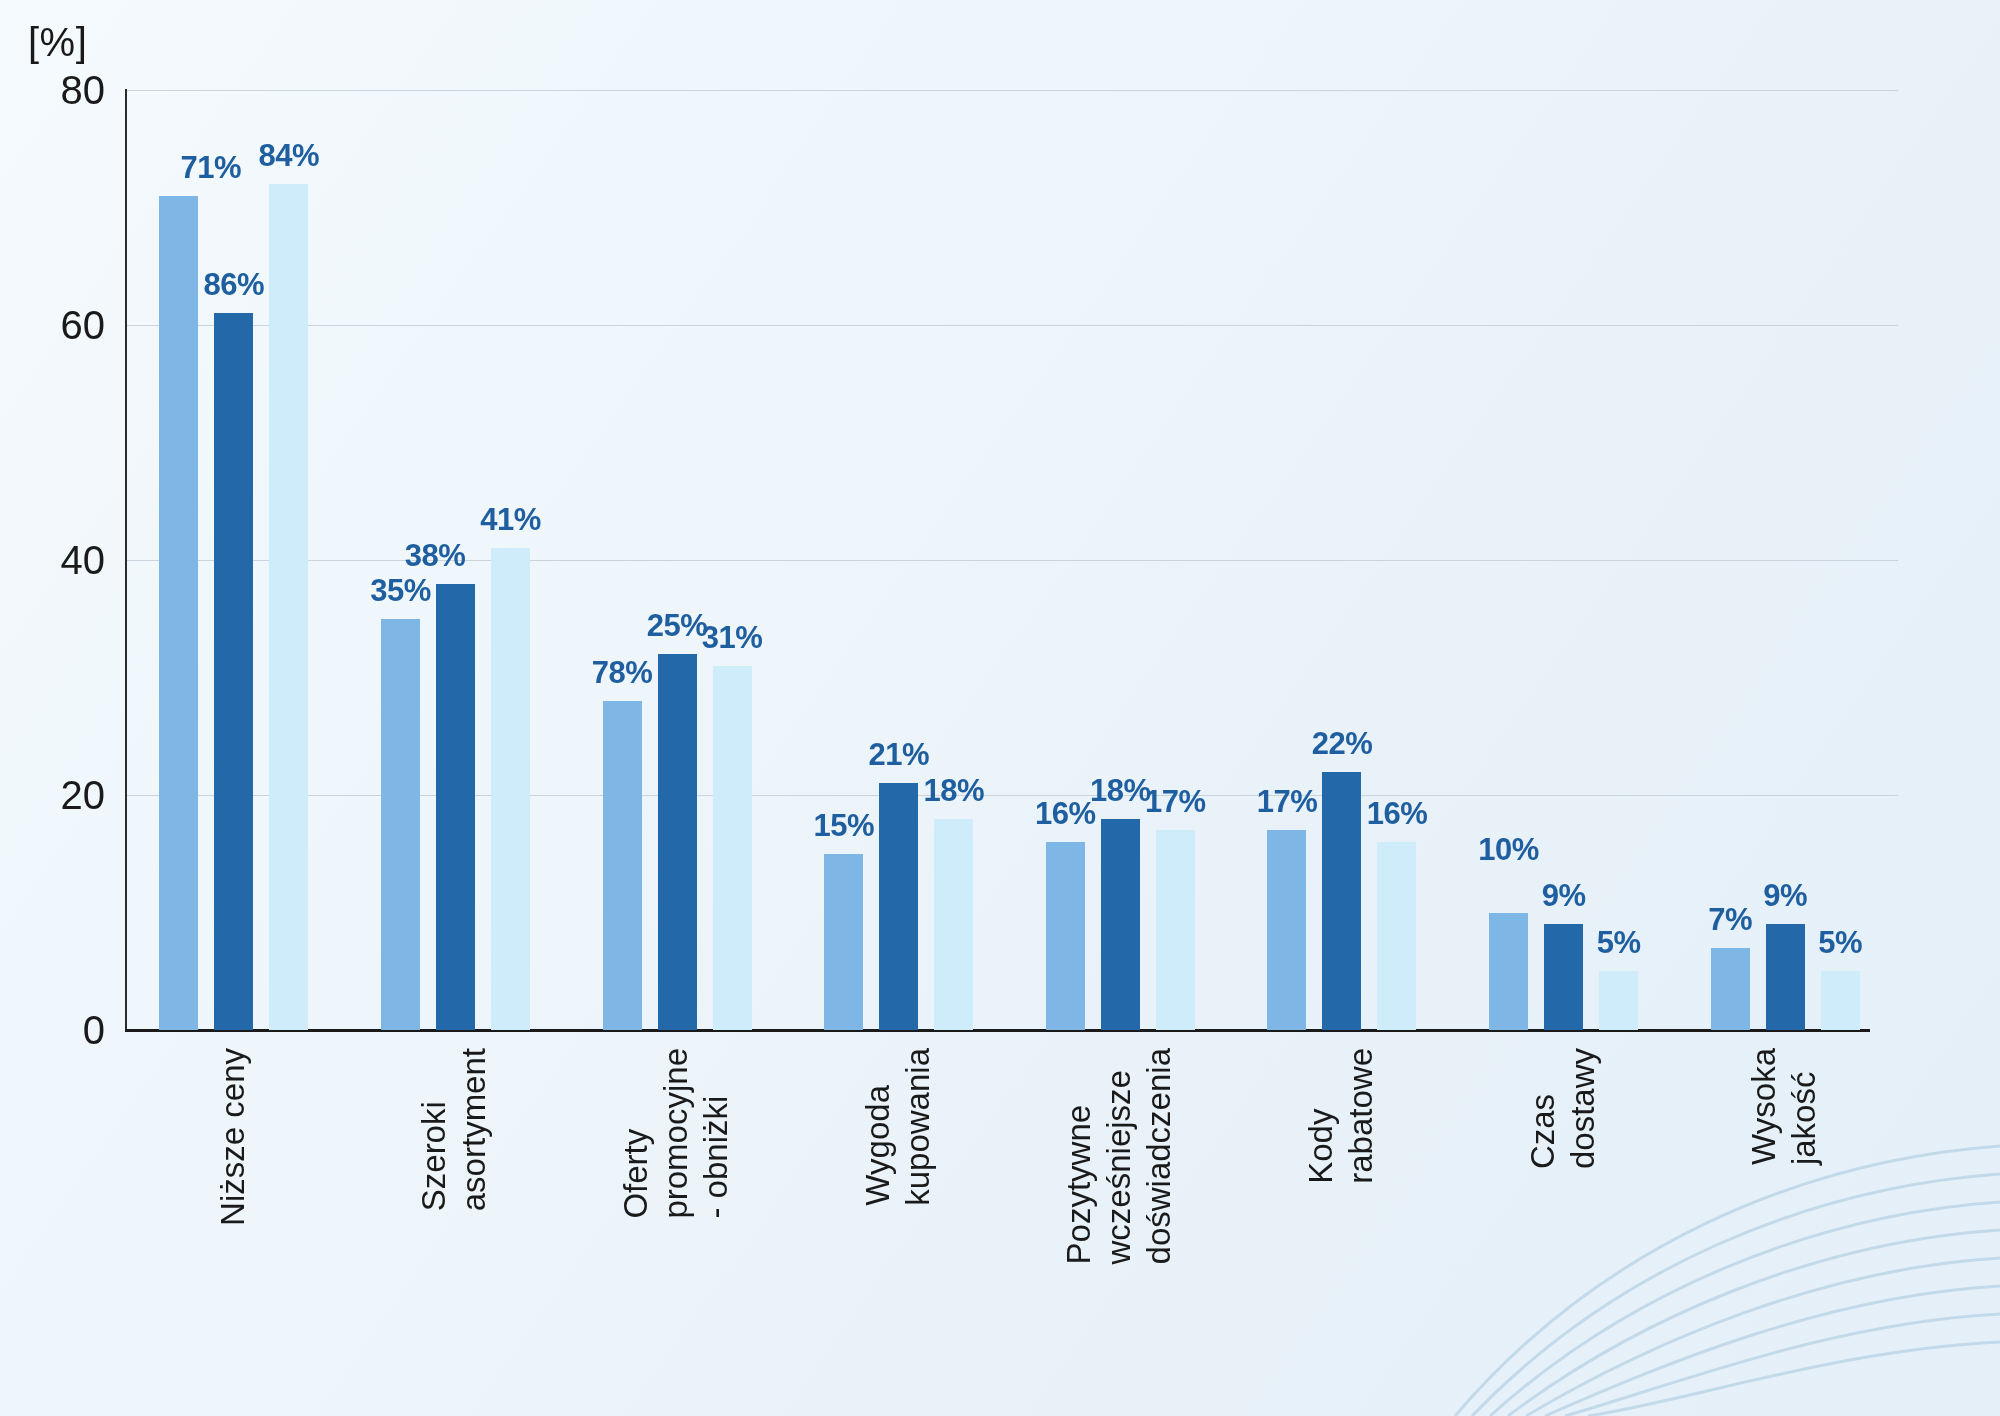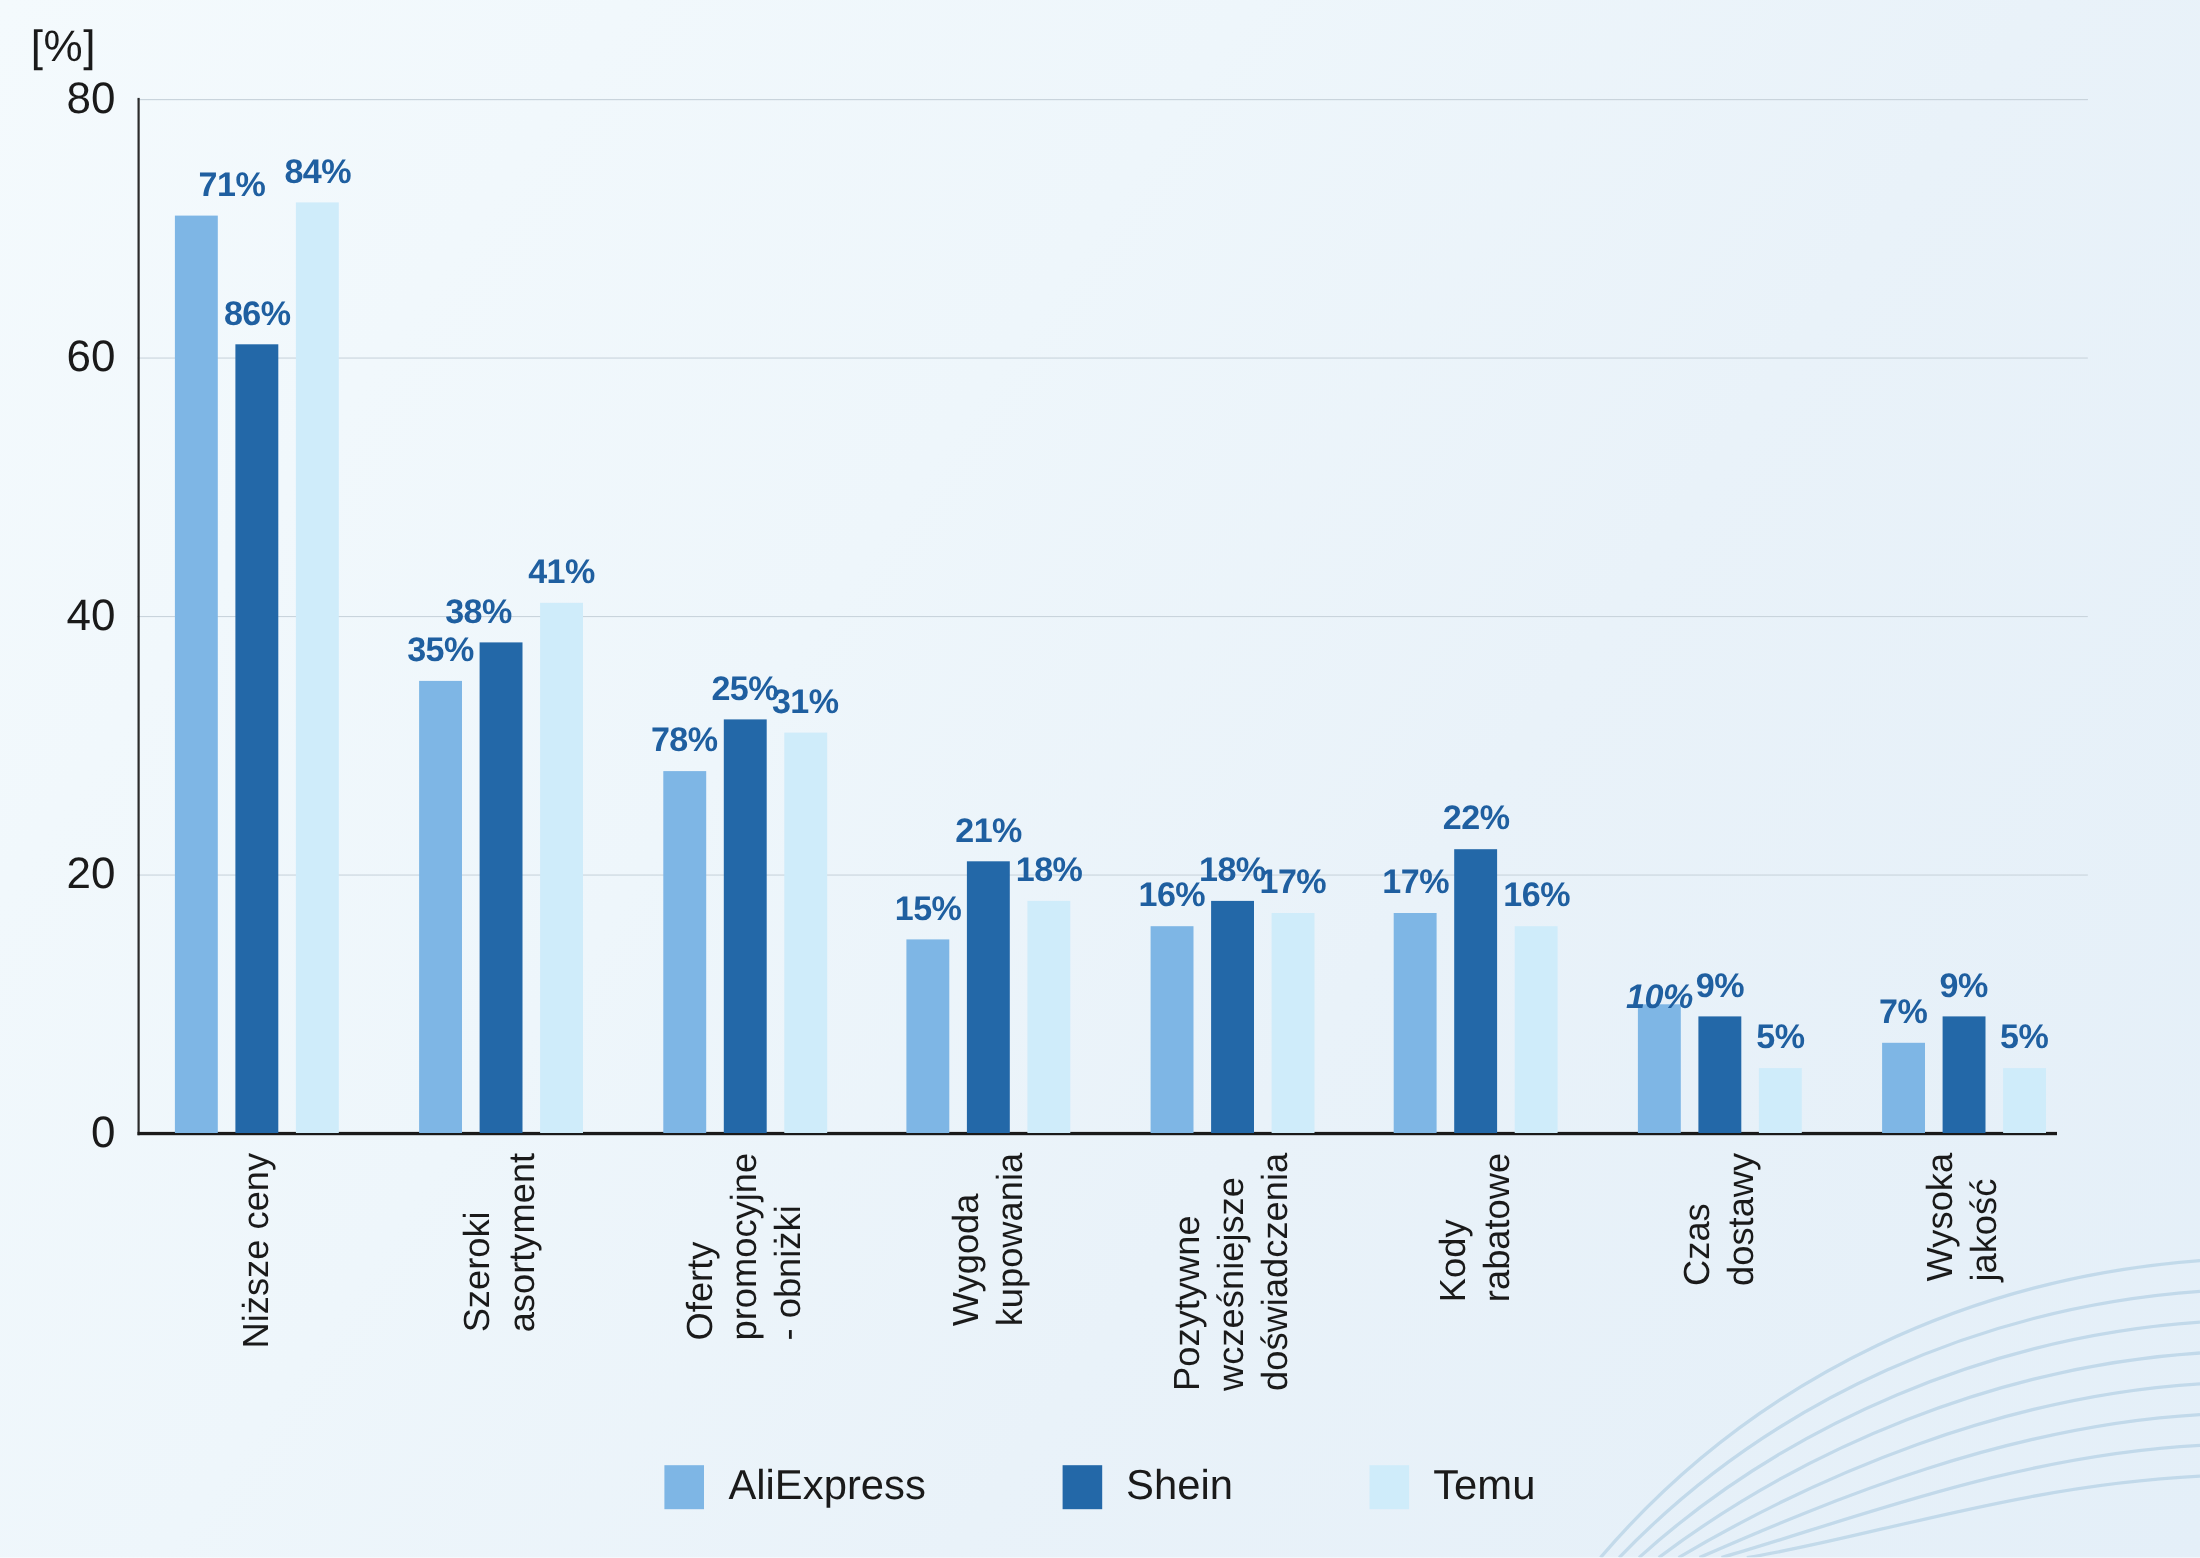--- a/index.html
+++ b/index.html
@@ -119,34 +119,20 @@
       <div style="position: absolute; left: 1523.56px; top: 1048px; width: 80px; display: flex; flex-direction: row; justify-content: center;">
         <div style="writing-mode: vertical-rl; transform: rotate(180deg); font-size: 33px; color: rgb(26, 26, 26); white-space: nowrap; width: 40px; text-align: left;">Czas</div>
         <div style="writing-mode: vertical-rl; transform: rotate(180deg); font-size: 33px; color: rgb(26, 26, 26); white-space: nowrap; width: 40px; text-align: left;">dostawy</div>
       </div>
       <div style="position: absolute; left: 1745.19px; top: 1048px; width: 80px; display: flex; flex-direction: row; justify-content: center;">
         <div style="writing-mode: vertical-rl; transform: rotate(180deg); font-size: 33px; color: rgb(26, 26, 26); white-space: nowrap; width: 40px; text-align: left;">Wysoka</div>
         <div style="writing-mode: vertical-rl; transform: rotate(180deg); font-size: 33px; color: rgb(26, 26, 26); white-space: nowrap; width: 40px; text-align: left;">jakość</div>
       </div>
     </div>
 
-  <div id="legend">
-      <div class="legend-item">
-        <span class="legend-swatch" style="background: rgb(126, 182, 229);"></span>
-        <span class="legend-text">AliExpress</span>
-      </div>
-      <div class="legend-item">
-        <span class="legend-swatch" style="background: rgb(35, 104, 168);"></span>
-        <span class="legend-text">Shein</span>
-      </div>
-      <div class="legend-item">
-        <span class="legend-swatch" style="background: rgb(207, 236, 250);"></span>
-        <span class="legend-text">Temu</span>
-      </div>
-    </div>
 <div class="bar" style="left: 159.312px; width: 39px; height: 834.25px; bottom: 386px; position: absolute; background: rgb(126, 182, 229);"></div>
     <div class="bar-label" style="left: 178.812px; top: 149.75px; margin-left: 32px;">71%</div>
     <div class="bar" style="left: 214.312px; width: 39px; height: 716.75px; bottom: 386px; position: absolute; background: rgb(35, 104, 168);"></div>
     <div class="bar-label" style="left: 233.812px; top: 267.25px;">86%</div>
     <div class="bar" style="left: 269.312px; width: 39px; height: 846px; bottom: 386px; position: absolute; background: rgb(207, 236, 250);"></div>
     <div class="bar-label" style="left: 288.812px; top: 138px;">84%</div>
     <div class="bar" style="left: 380.938px; width: 39px; height: 411.25px; bottom: 386px; position: absolute; background: rgb(126, 182, 229);"></div>
     <div class="bar-label" style="left: 400.438px; top: 572.75px;">35%</div>
     <div class="bar" style="left: 435.938px; width: 39px; height: 446.5px; bottom: 386px; position: absolute; background: rgb(35, 104, 168);"></div>
     <div class="bar-label" style="left: 435px; top: 537.5px;">38%</div>
@@ -170,21 +156,21 @@
     <div class="bar-label" style="left: 1120.31px; top: 772.5px;">18%</div>
     <div class="bar" style="left: 1155.81px; width: 39px; height: 199.75px; bottom: 386px; position: absolute; background: rgb(207, 236, 250);"></div>
     <div class="bar-label" style="left: 1175.31px; top: 784.25px;">17%</div>
     <div class="bar" style="left: 1267.44px; width: 39px; height: 199.75px; bottom: 386px; position: absolute; background: rgb(126, 182, 229);"></div>
     <div class="bar-label" style="left: 1286.94px; top: 784.25px;">17%</div>
     <div class="bar" style="left: 1322.44px; width: 39px; height: 258.5px; bottom: 386px; position: absolute; background: rgb(35, 104, 168);"></div>
     <div class="bar-label" style="left: 1341.94px; top: 725.5px;">22%</div>
     <div class="bar" style="left: 1377.44px; width: 39px; height: 188px; bottom: 386px; position: absolute; background: rgb(207, 236, 250);"></div>
     <div class="bar-label" style="left: 1396.94px; top: 796px;">16%</div>
     <div class="bar" style="left: 1489.06px; width: 39px; height: 117.5px; bottom: 386px; position: absolute; background: rgb(126, 182, 229);"></div>
-    <div class="bar-label" style="left: 1508.56px; top: 888px; font-style: italic;">10%</div>
+    <div class="bar-label" style="left: 1508.56px; top: 832px;">10%</div>
     <div class="bar" style="left: 1544.06px; width: 39px; height: 105.75px; bottom: 386px; position: absolute; background: rgb(35, 104, 168);"></div>
     <div class="bar-label" style="left: 1563.56px; top: 878.25px;">9%</div>
     <div class="bar" style="left: 1599.06px; width: 39px; height: 58.75px; bottom: 386px; position: absolute; background: rgb(207, 236, 250);"></div>
     <div class="bar-label" style="left: 1618.56px; top: 925.25px;">5%</div>
     <div class="bar" style="left: 1710.69px; width: 39px; height: 82.25px; bottom: 386px; position: absolute; background: rgb(126, 182, 229);"></div>
     <div class="bar-label" style="left: 1730.19px; top: 901.75px;">7%</div>
     <div class="bar" style="left: 1765.69px; width: 39px; height: 105.75px; bottom: 386px; position: absolute; background: rgb(35, 104, 168);"></div>
     <div class="bar-label" style="left: 1785.19px; top: 878.25px;">9%</div>
     <div class="bar" style="left: 1820.69px; width: 39px; height: 58.75px; bottom: 386px; position: absolute; background: rgb(207, 236, 250);"></div>
     <div class="bar-label" style="left: 1840.19px; top: 925.25px;">5%</div>

